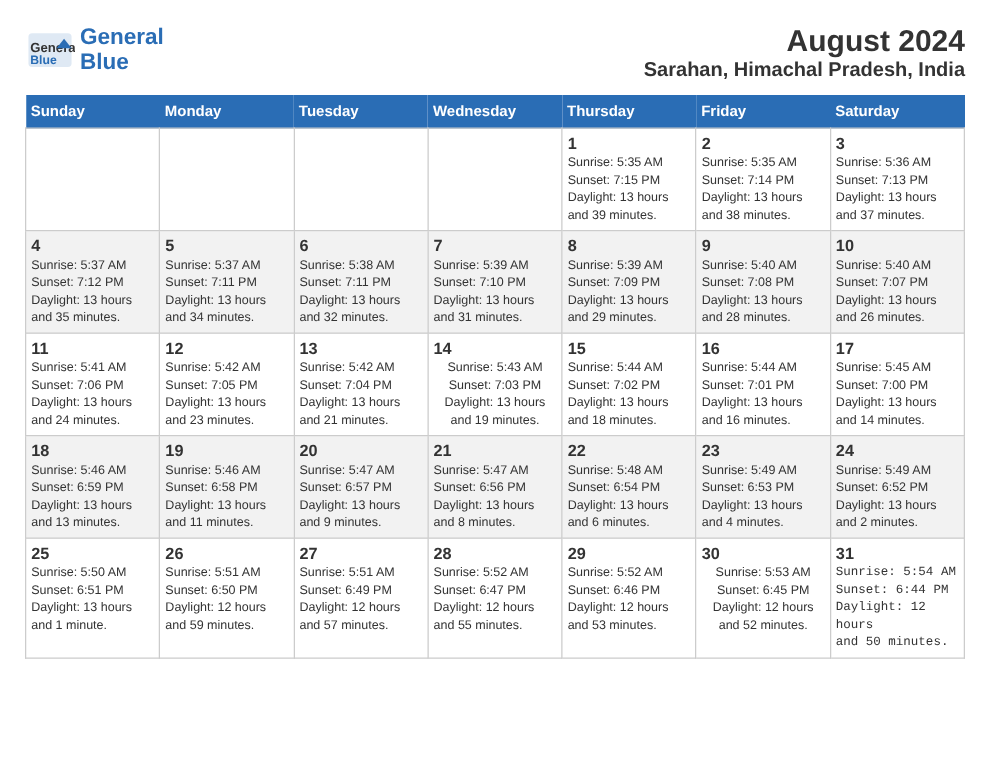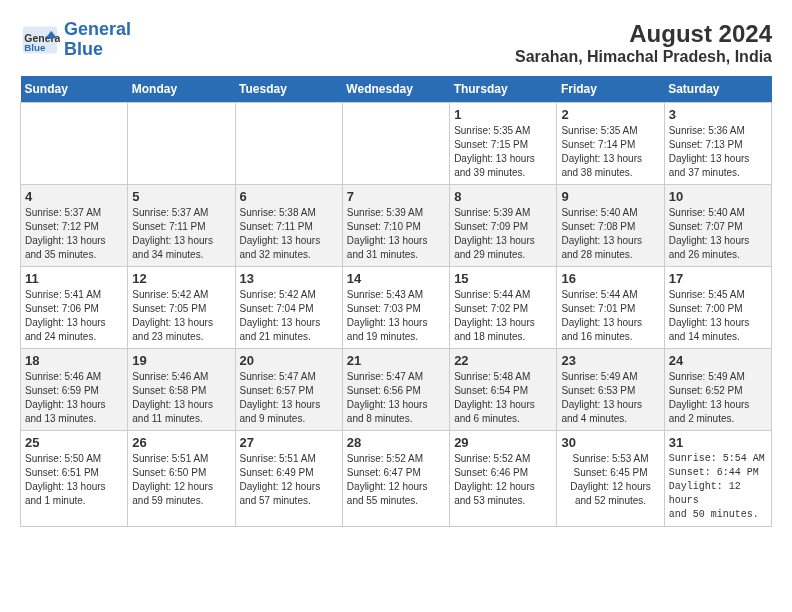--- a/index.html
+++ b/index.html
@@ -221,21 +221,21 @@
         </td>
         <td>
           <span class="day-number">13</span>
           <div class="day-info" style="white-space: pre-line;">Sunrise: 5:42 AM
 Sunset: 7:04 PM
 Daylight: 13 hours
 and 21 minutes.</div>
         </td>
         <td>
           <span class="day-number">14</span>
-          <div class="day-info" style="white-space: pre-line;">Sunrise: 5:43 AM
+          <div class="day-info" style="white-space: pre-line; text-align: center;">Sunrise: 5:43 AM
 Sunset: 7:03 PM
 Daylight: 13 hours
 and 19 minutes.</div>
         </td>
         <td>
           <span class="day-number">15</span>
           <div class="day-info" style="white-space: pre-line;">Sunrise: 5:44 AM
 Sunset: 7:02 PM
 Daylight: 13 hours
 and 18 minutes.</div>

